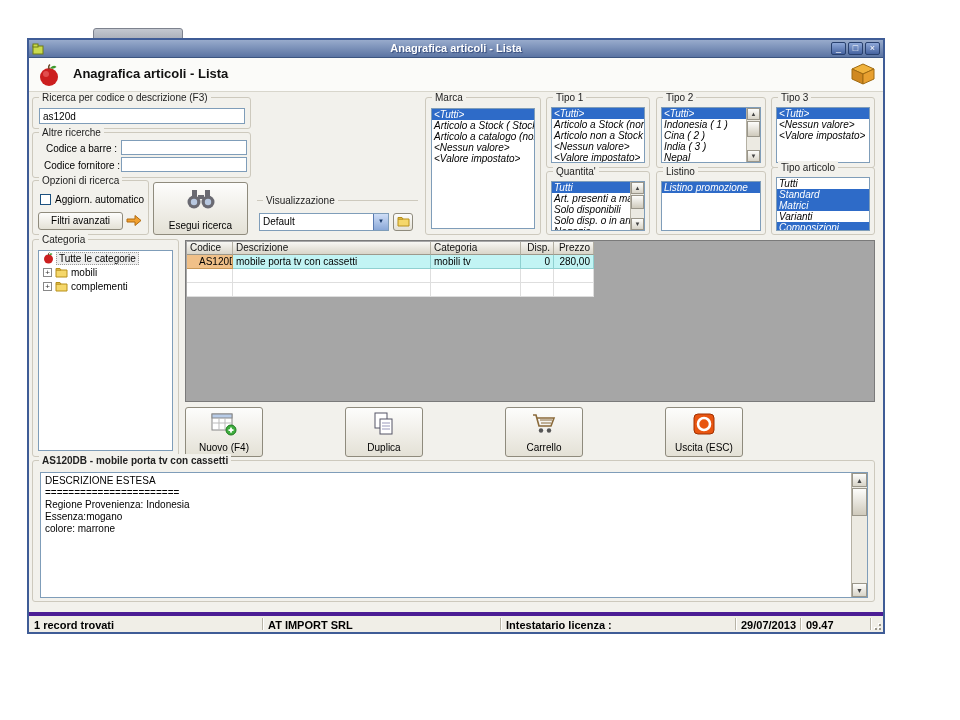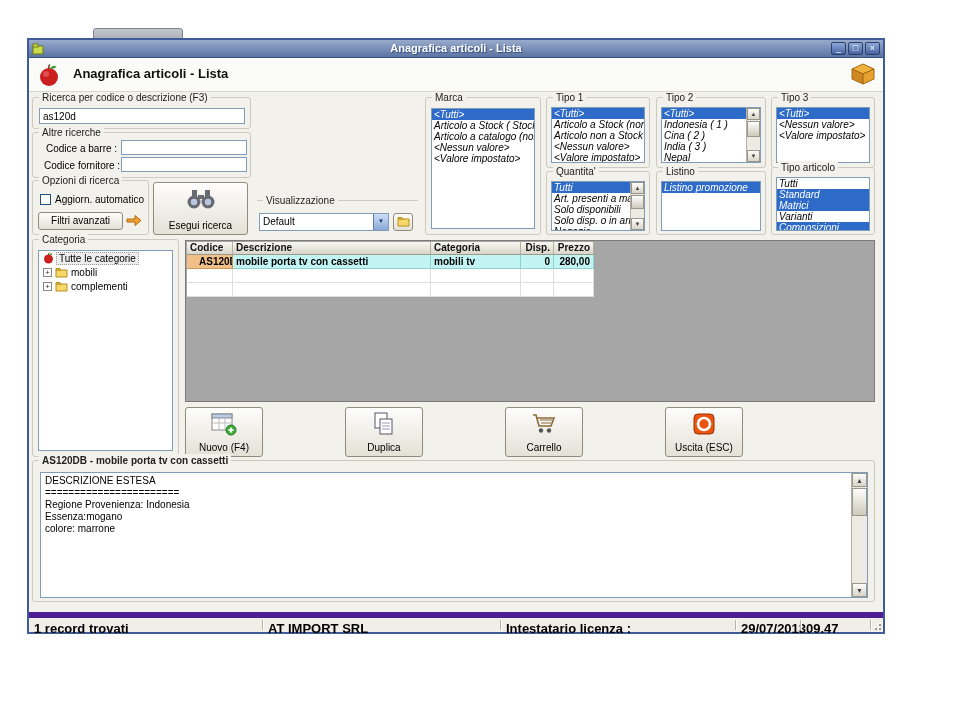--- a/index.html
+++ b/index.html
@@ -71,21 +71,21 @@
   .trow.ind { padding-left:4px; }
   .plusbox { width:9px; height:9px; border:1px solid #888; background:#fff; font-size:8px; line-height:7px;
     text-align:center; color:#333; margin-right:3px; flex:0 0 auto; cursor:pointer; }
   .tsel { border:1px dotted #9a9a9a; background:#eeeeee; padding:0 2px; }
   .tlabel { margin-left:3px; }
 
   
   .grayarea { position:absolute; left:156px; top:148px; width:690px; height:162px;
     background:#a6a6a6; border:1px solid #7a7a7a; }
   .tbl { position:absolute; left:1px; top:1px; }
-  .tr { display:flex;font-weight:bold; }
+  .tr { display:flex; }
   .th { background:linear-gradient(#f8f7f3,#d9d5c9); border-right:1px solid #b3afa2; border-bottom:1px solid #9d998c;
     font-size:10px; height:13px; line-height:12px; padding:0 3px; color:#111; overflow:hidden; white-space:nowrap; }
   .td { font-size:10px; height:14px; line-height:13px; padding:0 3px; background:#c2f4f4;
     border-right:1px solid #8fd0d0; border-bottom:1px solid #8fd0d0; overflow:hidden; white-space:nowrap; }
   .td.codice { background:#f0c088; border-right:1px solid #c89858; border-bottom:1px solid #c89858;padding-left:12px; }
   .tde { height:14px; background:#ffffff; border-right:1px solid #dedede; border-bottom:1px solid #dedede; }
   .ra { text-align:right; }
 
   
   .tool-btn { position:absolute; top:315px; width:78px; height:50px; background:linear-gradient(#fdfdfc,#e4e1d6);
@@ -99,22 +99,22 @@
   .detail-text { position:absolute; left:0; top:0; right:17px; bottom:0; padding:2px 4px; font-size:10px;
     line-height:12px; color:#000; overflow:hidden; }
   .dsb { position:absolute; right:0; top:0; bottom:0; width:16px; background:#eceae2; border-left:1px solid #b5b1a4; }
   .dsb .ar { position:absolute; left:0; width:15px; height:14px; background:linear-gradient(#fdfdfb,#d8d4c8);
     border:1px solid #9a968a; font-size:7px; text-align:center; line-height:13px; color:#444; cursor:pointer; }
   .dsb .up { top:0; } .dsb .dn { bottom:0; }
   .dsb .th { position:absolute; left:0; top:15px; width:15px; height:28px;
     background:linear-gradient(#fdfdfb,#cfcabc); border:1px solid #9a968a; cursor:grab; }
 
   
-  .statusbar { position:relative; height:20px; background:#f0eee7; border-top:6px solid #4c1d95;
-    font-size:13px; font-weight:bold; color:#000; }
+  .statusbar { position:relative; height:20px; background:#f0eee7; border-top:4px solid #4c1d95;
+    font-size:11px; font-weight:bold; color:#000; }
   .seg-div { position:absolute; top:2px; bottom:2px; width:1px; background:#b7b3a6; box-shadow:1px 0 0 #ffffff; }
   .seg-txt { position:absolute; top:3px; white-space:nowrap; }
   .grip { position:absolute; right:1px; bottom:1px; width:12px; height:12px; }
   .grip i { position:absolute; width:2px; height:2px; background:#9a968a; box-shadow:-1px -1px 0 #fff; }
 </style>
 </head>
 <body>
 
 <div class="screen">
   <div class="bg-frag"></div>

